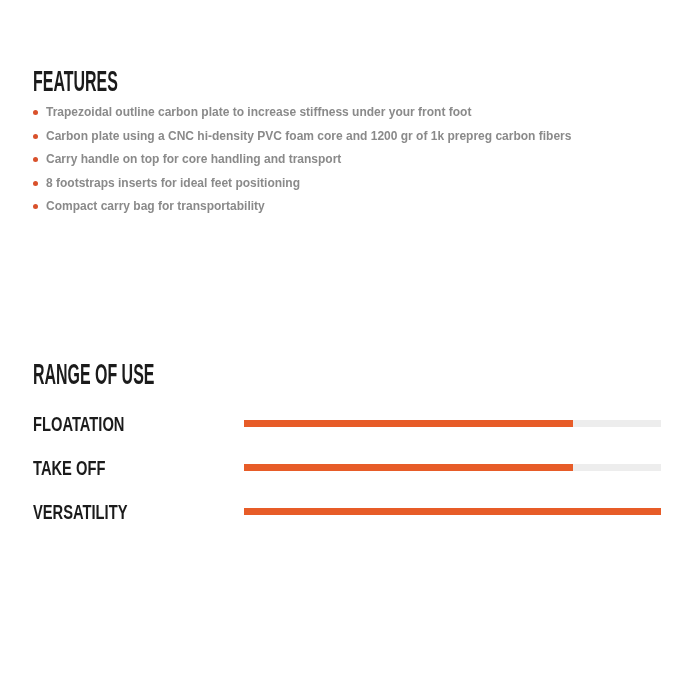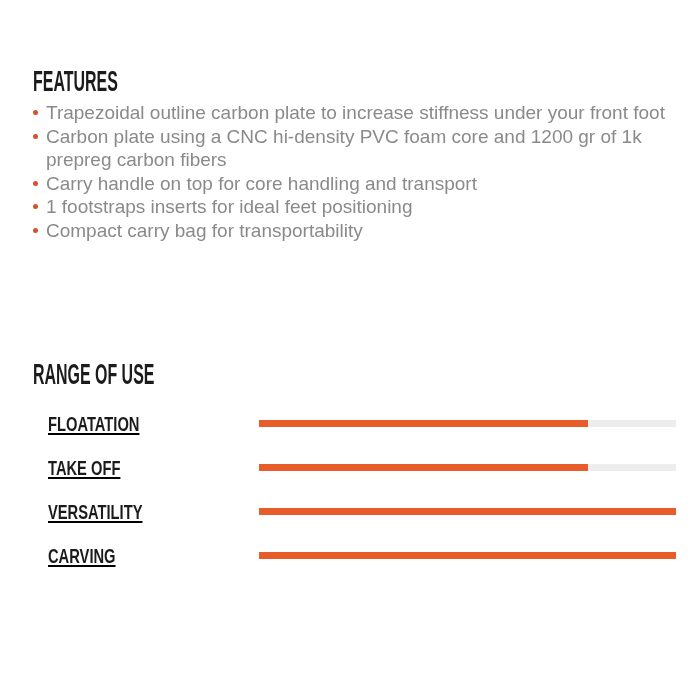--- a/index.html
+++ b/index.html
@@ -39,41 +39,41 @@
   .features-list {
     position: absolute;
     left: 17px;
     top: 101px;
     width: 652px;
     list-style: none;
   }
   .features-list li {
     position: relative;
     padding-left: 13px;
-    font-size: 19px;
+    font-size: 12px;
     line-height: 23.5px;
     color: var(--body);
+    font-weight: bold;
   }
   .features-list .dot {
     position: absolute;
     left: 0;
     top: 9px;
     width: 5px;
     height: 5px;
     border-radius: 50%;
     background: var(--bullet);
   }
 
   
   .range-rows {
     position: absolute;
-    left: 32px;
+    left: 17px;
     top: 401px;
     width: 628px;
-    text-decoration: underline;
   }
   .range-row {
     display: flex;
     align-items: center;
     height: 44px;
   }
   .range-label {
     width: 211px;
     flex: 0 0 211px;
     font-size: 21px;
@@ -101,21 +101,21 @@
 <body>
 
 <div class="page">
 
   <h2 class="section-title" id="features-title">FEATURES</h2>
 
   <ul class="features-list">
       <li><span class="dot"></span><span>Trapezoidal outline carbon plate to increase stiffness under your front foot</span></li>
       <li><span class="dot"></span><span>Carbon plate using a CNC hi-density PVC foam core and 1200 gr of 1k prepreg carbon fibers</span></li>
       <li><span class="dot"></span><span>Carry handle on top for core handling and transport</span></li>
-      <li><span class="dot"></span><span>1 footstraps inserts for ideal feet positioning</span></li>
+      <li><span class="dot"></span><span>8 footstraps inserts for ideal feet positioning</span></li>
       <li><span class="dot"></span><span>Compact carry bag for transportability</span></li>
     </ul>
 
   <h2 class="section-title" id="range-title">RANGE OF USE</h2>
 
   <div class="range-rows">
       <div class="range-row">
         <div class="range-label">FLOATATION</div>
         <div class="bar-track">
           <div class="bar-fill" style="width: 79%;"></div>
@@ -126,21 +126,15 @@
         <div class="bar-track">
           <div class="bar-fill" style="width: 79%;"></div>
         </div>
       </div>
       <div class="range-row">
         <div class="range-label">VERSATILITY</div>
         <div class="bar-track">
           <div class="bar-fill" style="width: 100%;"></div>
         </div>
       </div>
-      <div class="range-row">
-        <div class="range-label">CARVING</div>
-        <div class="bar-track">
-          <div class="bar-fill" style="width: 100%;"></div>
-        </div>
-      </div>
     </div>
 
 </div>
 
 </body></html>

